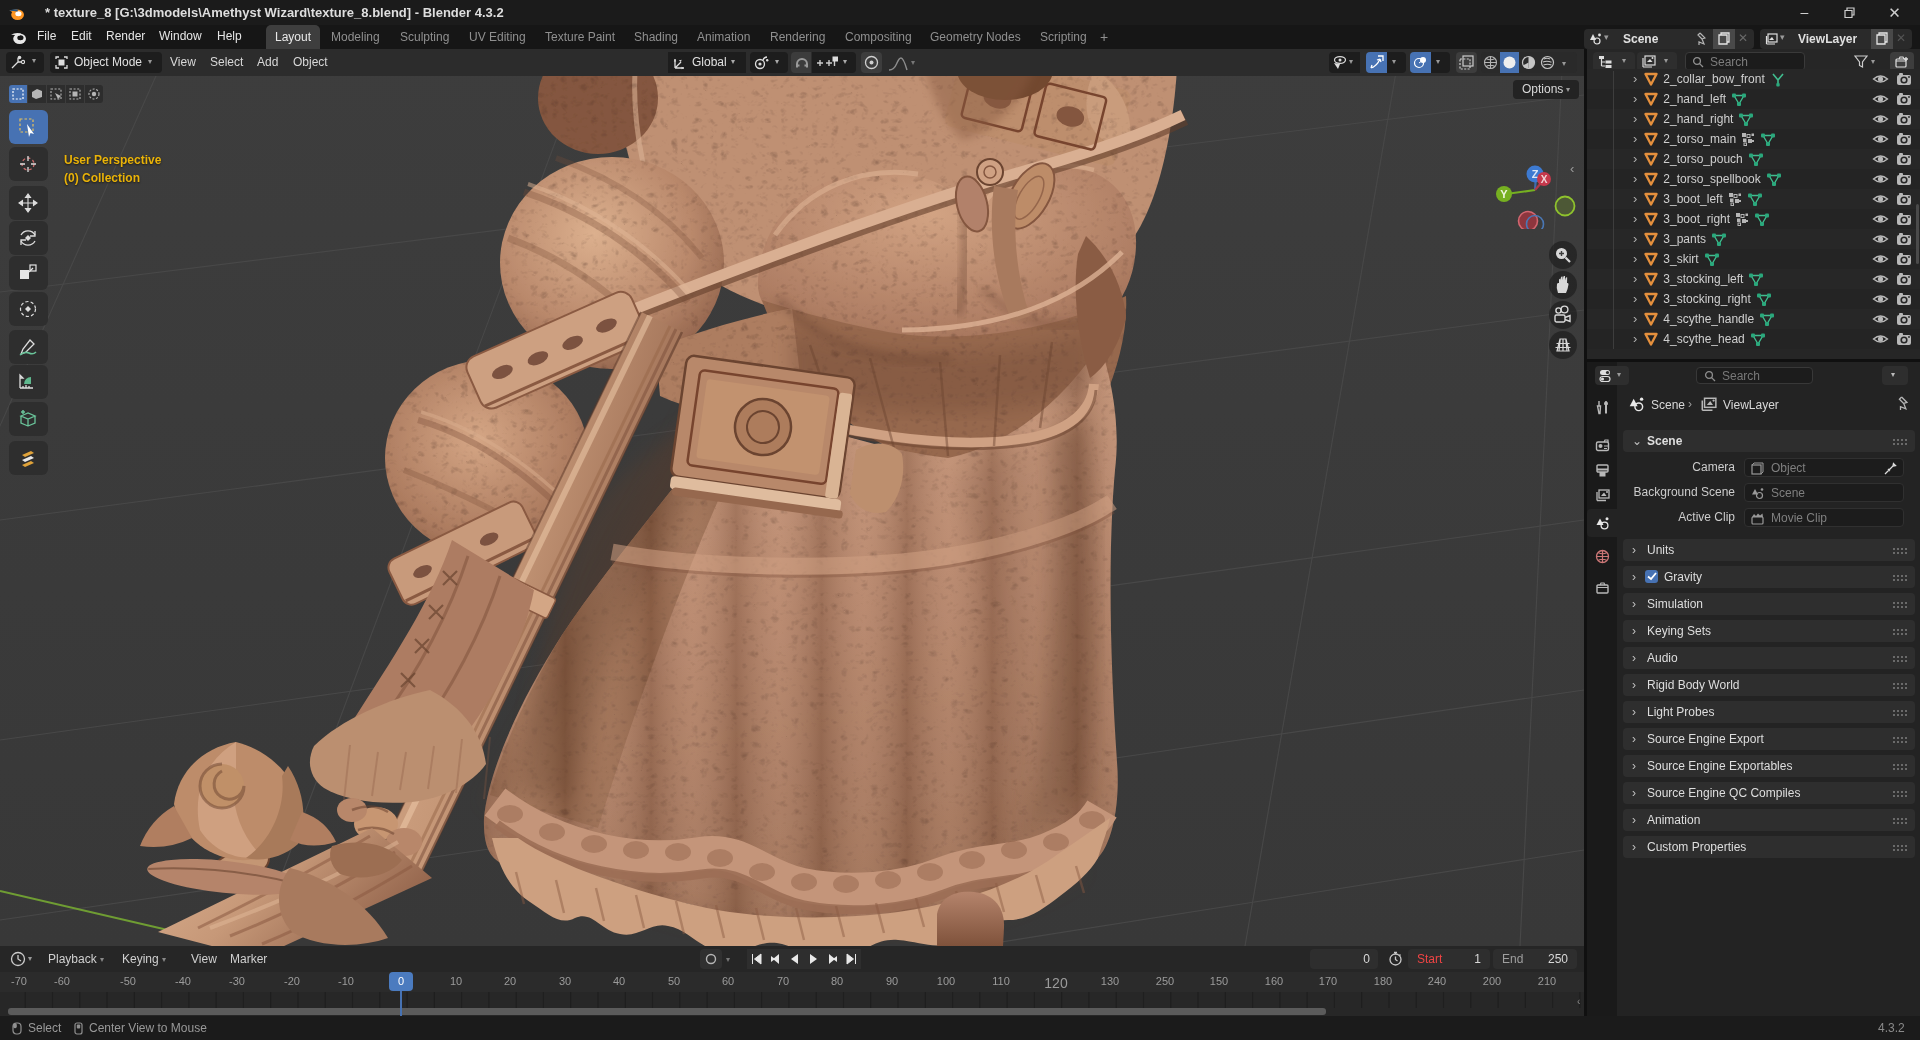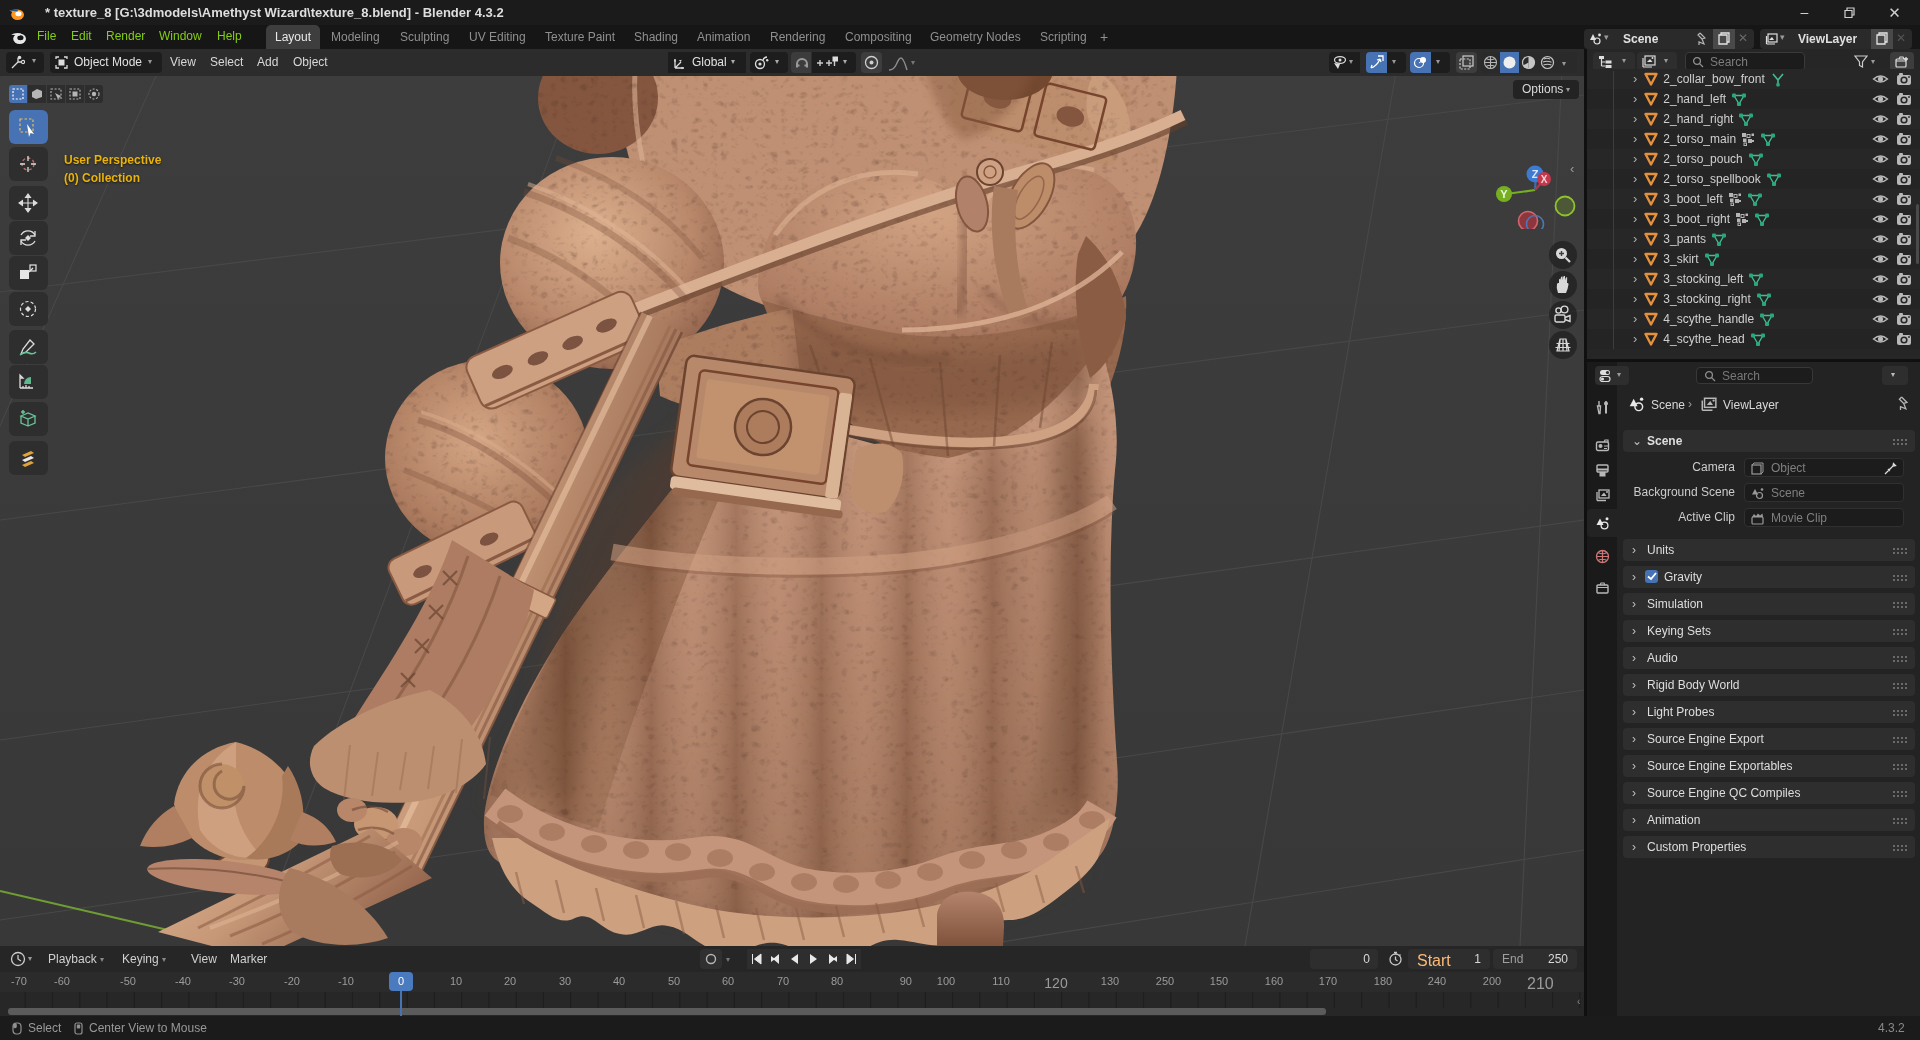--- a/index.html
+++ b/index.html
@@ -8,21 +8,21 @@
 #app { position:absolute; top:0; left:0; width:1920px; height:1040px; }
 .abs { position:absolute; }
 
 
 #titlebar { left:0; top:0; width:1920px; height:25px; background:#1b1b1b; color:#d5d5d5; }
 #titlebar .ttext { position:absolute; left:45px; top:5px; font-size:13px; font-weight:bold; color:#dedede; }
 .wbtn { position:absolute; top:0; width:45px; height:25px; color:#cfcfcf; font-size:13px; text-align:center; line-height:25px; }
 
 
 #menubar { left:0; top:25px; width:1920px; height:24px; background:#161616; color:#c8c8c8; font-size:12px; }
-.menuitem { position:absolute; top:4px; color:#84cc16; }
+.menuitem { position:absolute; top:4px; color:#e5e5e5; }
 .tab { position:absolute; top:0px; height:24px; line-height:24px; color:#8f8f8f; }
 .tab.active { background:#3e3e3e; color:#e8e8e8; border-radius:5px 5px 0 0; padding:0 9px; }
 
 
 #viewport { left:0; top:49px; width:1584px; height:897px; background:#3a3a3a; overflow:hidden; }
 #vpheader { position:absolute; left:0; top:0; width:1584px; height:27px; background:#2c2c2c; color:#d8d8d8; font-size:12px; }
 .vh { position:absolute; top:6px; }
 #vpsvg { position:absolute; left:0; top:0; }
 .ovl { position:absolute; color:#eab308; font-size:12px; font-weight:bold; text-shadow:0 1px 2px rgba(0,0,0,.6); }
 .tbtn { position:absolute; left:9px; width:39px; height:34px; background:#2e2e2e; border-radius:6px; }
@@ -1297,21 +1297,21 @@
         </svg>
       </div>
 <div class="abs" style="left:1310px;top:3px;width:68px;height:20px;background:#2e2e2e;border-radius:4px">
         <span class="abs" style="right:8px;top:3px;color:#d8d8d8;font-size:12px">0</span>
       </div>
 <svg class="abs" style="left:1388px;top:5px" width="15" height="15" viewBox="0 0 15 15">
         <circle cx="7.5" cy="8.5" r="5.5" fill="none" stroke="#c8c8c8" stroke-width="1.3"></circle>
         <path d="M7.5 5.5 V8.5 L9.5 10 M6 1.5 H9 M7.5 1.5 V3 M11.5 3.5 L12.5 4.5" stroke="#c8c8c8" stroke-width="1.3" fill="none"></path>
       </svg>
 <div class="abs" style="left:1408px;top:3px;width:82px;height:20px;background:#2e2e2e;border-radius:4px">
-<span class="abs" style="left:9px;top:3px;color:#fdba74;font-size:16px">Start</span>
+<span class="abs" style="left:9px;top:3px;color:#ef4444;font-size:12px">Start</span>
         <span class="abs" style="right:9px;top:3px;color:#d8d8d8;font-size:12px">1</span>
       </div>
 <div class="abs" style="left:1493px;top:3px;width:84px;height:20px;background:#2e2e2e;border-radius:4px">
 <span class="abs" style="left:9px;top:3px;color:#9f9f9f;font-size:12px">End</span>
         <span class="abs" style="right:9px;top:3px;color:#d8d8d8;font-size:12px">250</span>
       </div>
 <div class="abs" style="left:0;top:26px;width:1584px;height:20px;background:#2b2b2b"></div>
 <span class="abs" style="left:-1px;top:29px;width:40px;text-align:center;color:#9b9b9b;font-size:11px">-70</span>
 <span class="abs" style="left:54px;top:29px;width:40px;color:#9b9b9b;font-size:11px">-60</span>
 <span class="abs" style="left:108px;top:29px;width:40px;text-align:center;color:#9b9b9b;font-size:11px">-50</span>
@@ -1320,33 +1320,33 @@
 <span class="abs" style="left:272px;top:29px;width:40px;text-align:center;color:#9b9b9b;font-size:11px">-20</span>
 <span class="abs" style="left:326px;top:29px;width:40px;text-align:center;color:#9b9b9b;font-size:11px">-10</span>
 <span class="abs" style="left:436px;top:29px;width:40px;text-align:center;color:#9b9b9b;font-size:11px">10</span>
 <span class="abs" style="left:490px;top:29px;width:40px;text-align:center;color:#9b9b9b;font-size:11px">20</span>
 <span class="abs" style="left:545px;top:29px;width:40px;text-align:center;color:#9b9b9b;font-size:11px">30</span>
 <span class="abs" style="left:599px;top:29px;width:40px;text-align:center;color:#9b9b9b;font-size:11px">40</span>
 <span class="abs" style="left:654px;top:29px;width:40px;text-align:center;color:#9b9b9b;font-size:11px">50</span>
 <span class="abs" style="left:708px;top:29px;width:40px;text-align:center;color:#9b9b9b;font-size:11px">60</span>
 <span class="abs" style="left:763px;top:29px;width:40px;text-align:center;color:#9b9b9b;font-size:11px">70</span>
 <span class="abs" style="left:817px;top:29px;width:40px;text-align:center;color:#9b9b9b;font-size:11px">80</span>
-<span class="abs" style="left:872px;top:29px;width:40px;text-align:right;color:#9b9b9b;font-size:11px">90</span>
+<span class="abs" style="left:872px;top:29px;width:40px;text-align:center;color:#9b9b9b;font-size:11px">90</span>
 <span class="abs" style="left:926px;top:29px;width:40px;text-align:center;color:#9b9b9b;font-size:11px">100</span>
 <span class="abs" style="left:981px;top:29px;width:40px;text-align:center;color:#9b9b9b;font-size:11px">110</span>
 <span class="abs" style="left:1036px;top:29px;width:40px;text-align:center;color:#9b9b9b;font-size:14px">120</span>
 <span class="abs" style="left:1090px;top:29px;width:40px;text-align:center;color:#9b9b9b;font-size:11px">130</span>
 <span class="abs" style="left:1145px;top:29px;width:40px;text-align:center;color:#9b9b9b;font-size:11px">250</span>
 <span class="abs" style="left:1199px;top:29px;width:40px;text-align:center;color:#9b9b9b;font-size:11px">150</span>
 <span class="abs" style="left:1254px;top:29px;width:40px;text-align:center;color:#9b9b9b;font-size:11px">160</span>
 <span class="abs" style="left:1308px;top:29px;width:40px;text-align:center;color:#9b9b9b;font-size:11px">170</span>
 <span class="abs" style="left:1363px;top:29px;width:40px;text-align:center;color:#9b9b9b;font-size:11px">180</span>
 <span class="abs" style="left:1417px;top:29px;width:40px;text-align:center;color:#9b9b9b;font-size:11px">240</span>
 <span class="abs" style="left:1472px;top:29px;width:40px;text-align:center;color:#9b9b9b;font-size:11px">200</span>
-<span class="abs" style="left:1527px;top:29px;width:40px;text-align:left;color:#9b9b9b;font-size:16px">210</span>
+<span class="abs" style="left:1527px;top:29px;width:40px;text-align:center;color:#9b9b9b;font-size:11px">210</span>
 <svg class="abs" style="left:0;top:46px" width="1584" height="16" viewBox="0 0 1584 16">
         <rect width="1584" height="16" fill="#272727"></rect>
         <rect x="-2.7" y="0" width="1.2" height="16" fill="#1f1f1f"></rect>
         <rect x="24.6" y="0" width="1.2" height="16" fill="#1f1f1f"></rect>
         <rect x="51.9" y="0" width="1.2" height="16" fill="#1f1f1f"></rect>
         <rect x="79.2" y="0" width="1.2" height="16" fill="#1f1f1f"></rect>
         <rect x="106.4" y="0" width="1.2" height="16" fill="#1f1f1f"></rect>
         <rect x="133.7" y="0" width="1.2" height="16" fill="#1f1f1f"></rect>
         <rect x="161.0" y="0" width="1.2" height="16" fill="#1f1f1f"></rect>
         <rect x="188.3" y="0" width="1.2" height="16" fill="#1f1f1f"></rect>

